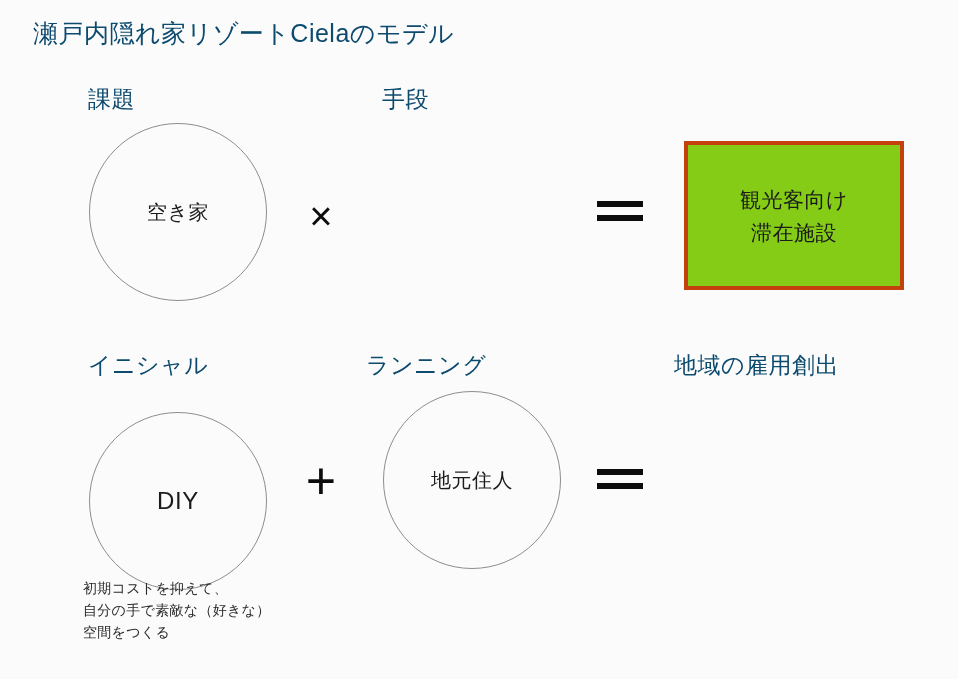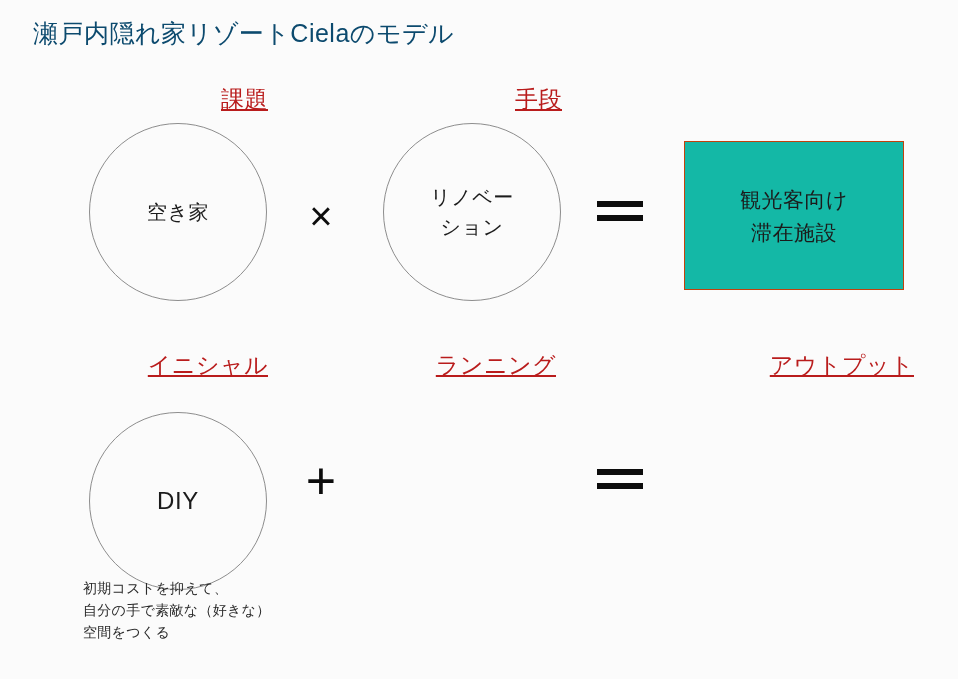--- a/index.html
+++ b/index.html
@@ -31,24 +31,23 @@
     color: #0c4a6e;
     white-space: nowrap;
   }
 
   
   .col-label {
     position: absolute;
     font-size: 23px;
     line-height: 30px;
     letter-spacing: 0.5px;
-    color: #b91c1c;
+    color: #0c4a6e;
     white-space: nowrap;
-    text-align: right;
-    text-decoration: underline;
+    text-align: left;
   }
 
   
   .circle {
     position: absolute;
     width: 178px;
     height: 178px;
     border: 1px solid #8d8d8d;
     border-radius: 50%;
     background: #fbfbfb;
@@ -65,22 +64,22 @@
   }
   .circle.latin {
     font-size: 24px;
     letter-spacing: 0.6px;
   }
 
   
   .result-box {
     position: absolute;
     width: 220px;
-    border: 1px solid #c2410c;
-    background: #14b8a6;
+    border: 4px solid #c2410c;
+    background: #84cc16;
     box-sizing: border-box;
     display: flex;
     align-items: center;
     justify-content: center;
     text-align: center;
     font-size: 21px;
     line-height: 33px;
     letter-spacing: 0.5px;
     color: #1b1b1b;
     white-space: pre-line;
@@ -133,41 +132,40 @@
 
   <div class="col-label" style="left:88px; top:84px; width:180px;">課題</div>
 
   <div class="col-label" style="left:382px; top:84px; width:180px;">手段</div>
 
 
   <div class="circle" style="left:89px; top:123px;">空き家</div>
 
   <div class="op op-times" style="left:297px; top:192px; width:48px; height:48px;">×</div>
 
-  <div class="circle" style="left:383px; top:123px;">リノベー
-ション</div>
 
   <div class="op op-equals" style="left:597px; top:201px;">
     <span class="bar top"></span>
     <span class="bar bottom"></span>
   </div>
 
   <div class="result-box" style="left:684px; top:141px; height:149px;">観光客向け
 滞在施設</div>
 
   <div class="col-label" style="left:88px; top:350px; width:180px;">イニシャル</div>
 
-  <div class="col-label" style="left:376px; top:350px; width:180px;">ランニング</div>
+  <div class="col-label" style="left:366px; top:350px; width:180px;">ランニング</div>
 
-  <div class="col-label" style="left:674px; top:350px; width:240px;">アウトプット</div>
+  <div class="col-label" style="left:674px; top:350px; width:240px;">地域の雇用創出</div>
 
   <div class="circle latin" style="left:89px; top:412px;">DIY</div>
 
   <div class="op op-plus" style="left:297px; top:452px; width:48px; height:58px;">+</div>
 
+  <div class="circle" style="left:383px; top:391px;">地元住人</div>
 
   <div class="op op-equals" style="left:597px; top:469px;">
     <span class="bar top"></span>
     <span class="bar bottom"></span>
   </div>
 
 
   <div class="note" style="left:83px; top:577px; width:270px;">初期コストを抑えて、
 自分の手で素敵な（好きな）
 空間をつくる</div>

